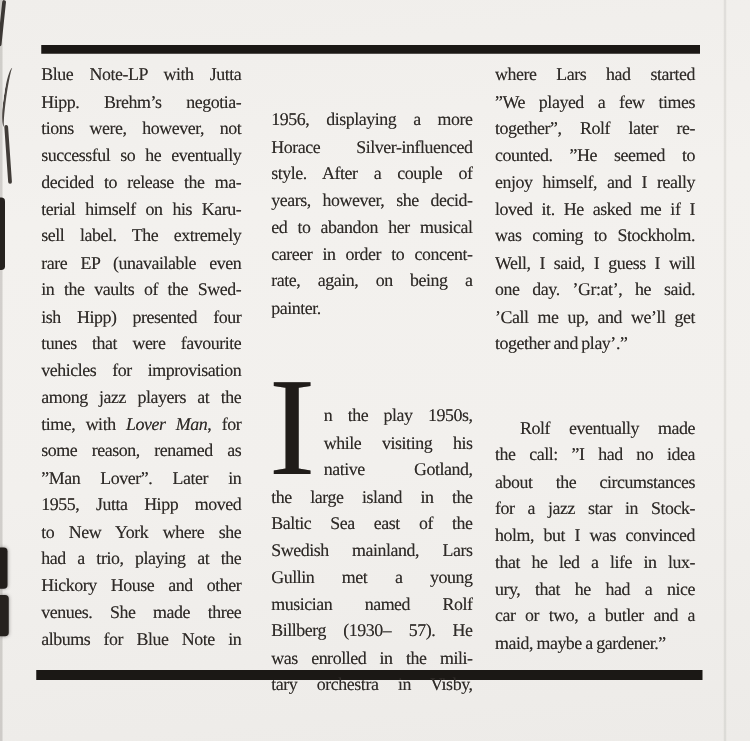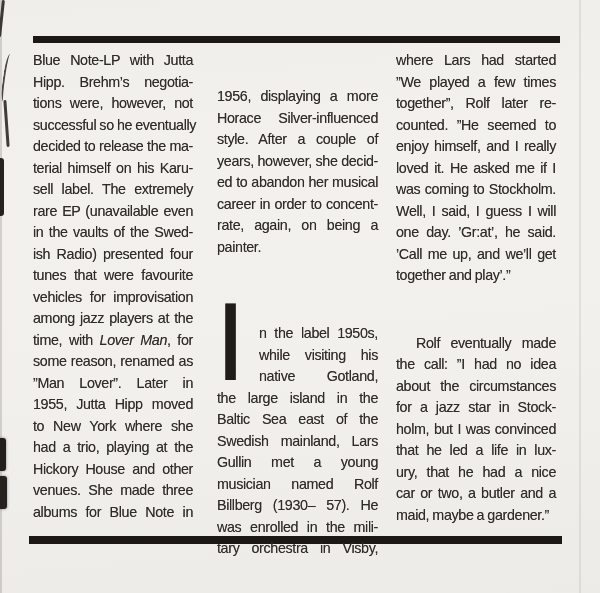--- a/index.html
+++ b/index.html
@@ -1,20 +1,20 @@
 <!DOCTYPE html>
 <html><head>
 <meta charset="utf-8">
 <style>
   html,body{margin:0;padding:0;}
   body{width:600px;height:593px;overflow:hidden;background:#e9e7e4;}
   .page{
     position:relative;width:600px;height:593px;overflow:hidden;
     background:linear-gradient(175deg,#f0eeeb 0%,#f3f1ee 28%,#f2f0ed 62%,#edebe8 100%);
-    font-family:Liberation Sans, sans-serif;
+    font-family:Liberation Serif, serif;
     color:#2f2b28;
   }
   .rule{position:absolute;background:#1b1815;}
   .rule.top{left:33px;top:36px;width:527px;height:7px;}
   .rule.bottom{left:29px;top:536px;width:533px;height:8px;}
   .col{
     position:absolute;top:50px;
     font-size:14.3px;line-height:21.5px;
     letter-spacing:-0.35px;word-spacing:-0.5px;
     text-shadow:0 0 0.5px rgba(47,43,40,0.55);
@@ -56,21 +56,21 @@
       <div class="para">
         <span class="tline">Blue Note-LP with Jutta</span>
         <span class="tline">Hipp. Brehm’s negotia-</span>
         <span class="tline">tions were, however, not</span>
         <span class="tline">successful so he eventually</span>
         <span class="tline">decided to release the ma-</span>
         <span class="tline">terial himself on his Karu-</span>
         <span class="tline">sell label. The extremely</span>
         <span class="tline">rare EP (unavailable even</span>
         <span class="tline">in the vaults of the Swed-</span>
-        <span class="tline">ish Radio) presented four</span>
+        <span class="tline">ish Hipp) presented four</span>
         <span class="tline">tunes that were favourite</span>
         <span class="tline">vehicles for improvisation</span>
         <span class="tline">among jazz players at the</span>
         <span class="tline"><span>time, with </span><span class="it">Lover Man</span><span>, for</span></span>
         <span class="tline">some reason, renamed as</span>
         <span class="tline">”Man Lover”. Later in</span>
         <span class="tline">1955, Jutta Hipp moved</span>
         <span class="tline">to New York where she</span>
         <span class="tline">had a trio, playing at the</span>
         <span class="tline">Hickory House and other</span>
@@ -84,21 +84,21 @@
         <span class="tline">Horace Silver-influenced</span>
         <span class="tline">style. After a couple of</span>
         <span class="tline">years, however, she decid-</span>
         <span class="tline">ed to abandon her musical</span>
         <span class="tline">career in order to concent-</span>
         <span class="tline">rate, again, on being a</span>
         <span class="tline ragged">painter.</span>
       </div>
       <div class="para" style="margin-top: 65px;">
         <span class="dropcap">I</span>
-        <span class="tline dcindent">n the label 1950s,</span>
+        <span class="tline dcindent">n the play 1950s,</span>
         <span class="tline dcindent">while visiting his</span>
         <span class="tline dcindent">native Gotland,</span>
         <span class="tline">the large island in the</span>
         <span class="tline">Baltic Sea east of the</span>
         <span class="tline">Swedish mainland, Lars</span>
         <span class="tline">Gullin met a young</span>
         <span class="tline">musician named Rolf</span>
         <span class="tline">Billberg (1930– 57). He</span>
         <span class="tline">was enrolled in the mili-</span>
         <span class="tline">tary orchestra in Visby,</span>

